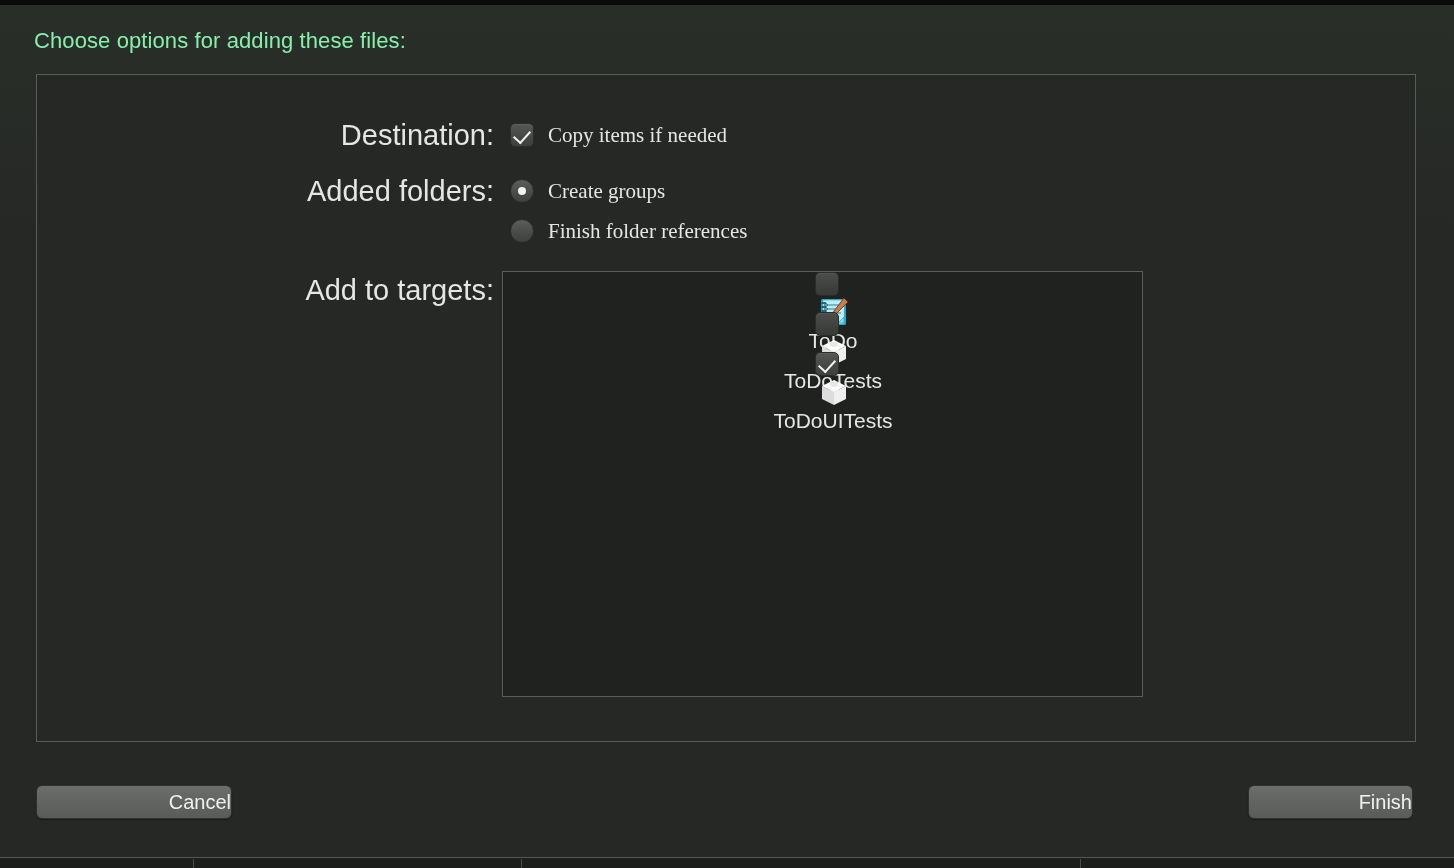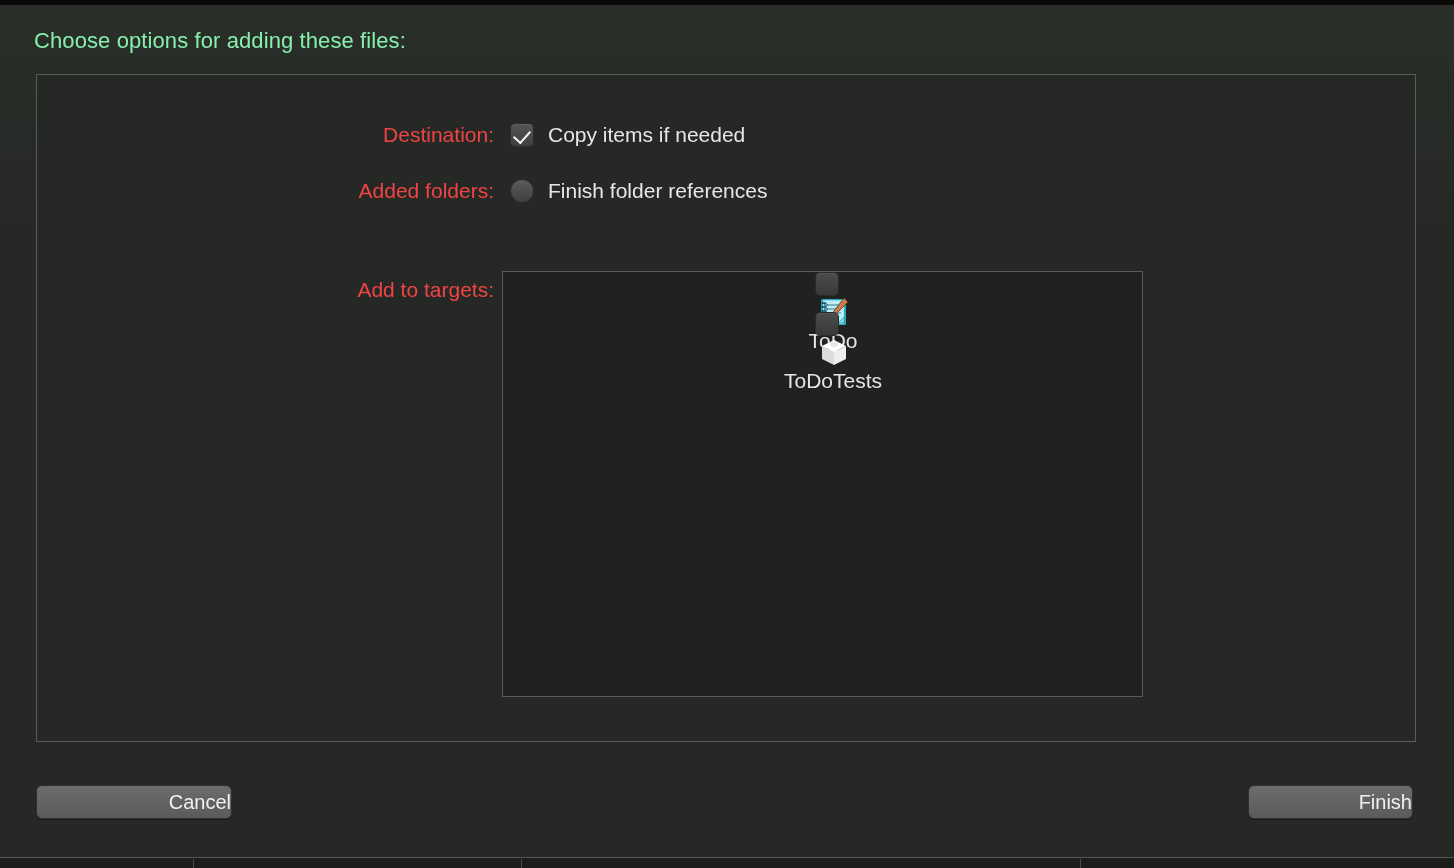--- a/index.html
+++ b/index.html
@@ -67,40 +67,41 @@
 
   
   .row {
     position: absolute;
     display: flex;
     align-items: flex-start;
   }
   .row-label {
     position: absolute;
     text-align: right;
-    font-size: 21px;
+    font-size: 29px;
     line-height: 26px;
-    color: #ef4444;
+    color: #e5e5e5;
     white-space: nowrap;
     right: 0;
   }
   
   .label-col {
     position: absolute;
     left: 180px;
     width: 314px;
   }
 
   #row-destination { left: 0; top: 122px; }
   #row-addedfolders { left: 0; top: 178px; }
   #row-addtargets { left: 0; top: 277px; }
 
   .control-col {
     position: absolute;
     left: 510px;
+    font-family: Liberation Serif, serif;
   }
 
   
   .checkbox {
     position: relative;
     width: 24px;
     height: 24px;
     border-radius: 5px;
     background: linear-gradient(180deg, #555755 0%, #474947 55%, #3e403e 100%);
     border: 1px solid #2b2d2b;
@@ -254,20 +255,26 @@
         <span class="opt-text">Copy items if needed</span>
       </div>
     </div>
   </div>
 
   <div id="row-addedfolders" class="row">
     <div class="label-col">
       <div class="row-label">Added folders:</div>
     </div>
     <div class="control-col">
+      <div class="opt-line">
+        <span class="radio">
+          <span class="dot"></span>
+        </span>
+        <span class="opt-text">Create groups</span>
+      </div>
       <div class="opt-line">
         <span class="radio"></span>
         <span class="opt-text">Finish folder references</span>
       </div>
     </div>
   </div>
 
   <div id="row-addtargets" class="row">
     <div class="label-col">
       <div class="row-label">Add to targets:</div>
@@ -314,20 +321,34 @@
         <polygon points="16,4 28,10 16,16 4,10" fill="#fdfdfd"></polygon>
         <polygon points="4,10 16,16 16,29 4,23" fill="#dcdcdc"></polygon>
         <polygon points="28,10 16,16 16,29 28,23" fill="#efefef"></polygon>
         <polygon points="12,6 20,6 20,9.5 12,9.5" fill="#f4f4f4"></polygon>
         <polygon points="12,6 12,9.5 16,11.5 20,9.5 20,6" fill="#e4e4e4" opacity="0.85"></polygon>
         <polygon points="16,11 21,13.5 16,16.5 11,13.5" fill="#ffffff" opacity="0.9"></polygon>
       </svg>
       <span class="target-name">ToDoTests</span>
     </div>
 
+    <div class="target-row">
+      <span class="checkbox">
+        <span class="tick"></span>
+      </span>
+      <svg class="target-icon" viewBox="0 0 32 32">
+        <polygon points="16,4 28,10 16,16 4,10" fill="#fdfdfd"></polygon>
+        <polygon points="4,10 16,16 16,29 4,23" fill="#dcdcdc"></polygon>
+        <polygon points="28,10 16,16 16,29 28,23" fill="#efefef"></polygon>
+        <polygon points="12,6 20,6 20,9.5 12,9.5" fill="#f4f4f4"></polygon>
+        <polygon points="12,6 12,9.5 16,11.5 20,9.5 20,6" fill="#e4e4e4" opacity="0.85"></polygon>
+        <polygon points="16,11 21,13.5 16,16.5 11,13.5" fill="#ffffff" opacity="0.9"></polygon>
+      </svg>
+      <span class="target-name">ToDoUITests</span>
+    </div>
 
   </div>
 
   <div id="cancel-button" class="btn">Cancel</div>
   <div id="finish-button" class="btn">Finish</div>
 
   <div id="bottom-chrome">
     <div class="chrome-divider" style="left:193px"></div>
     <div class="chrome-divider" style="left:521px"></div>
     <div class="chrome-divider" style="left:1080px"></div>

